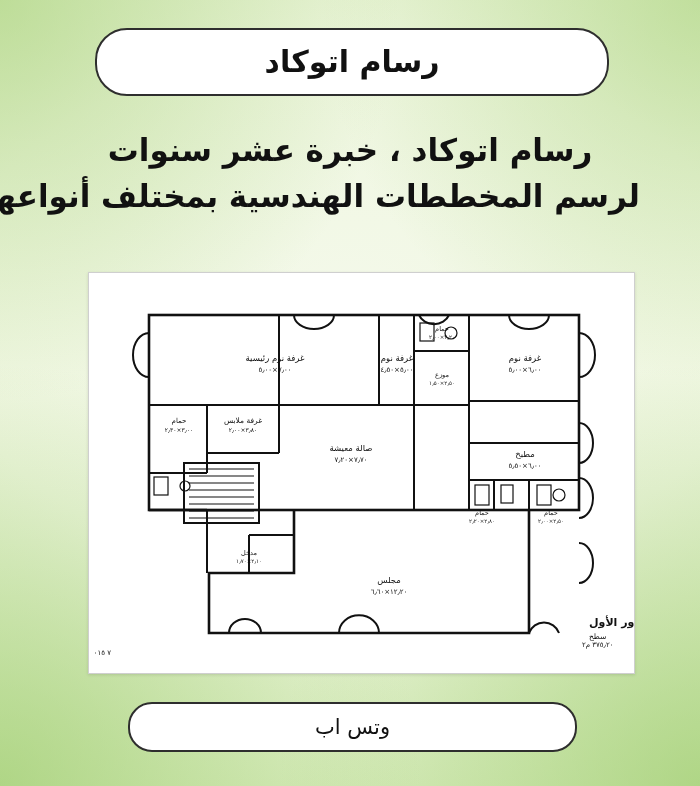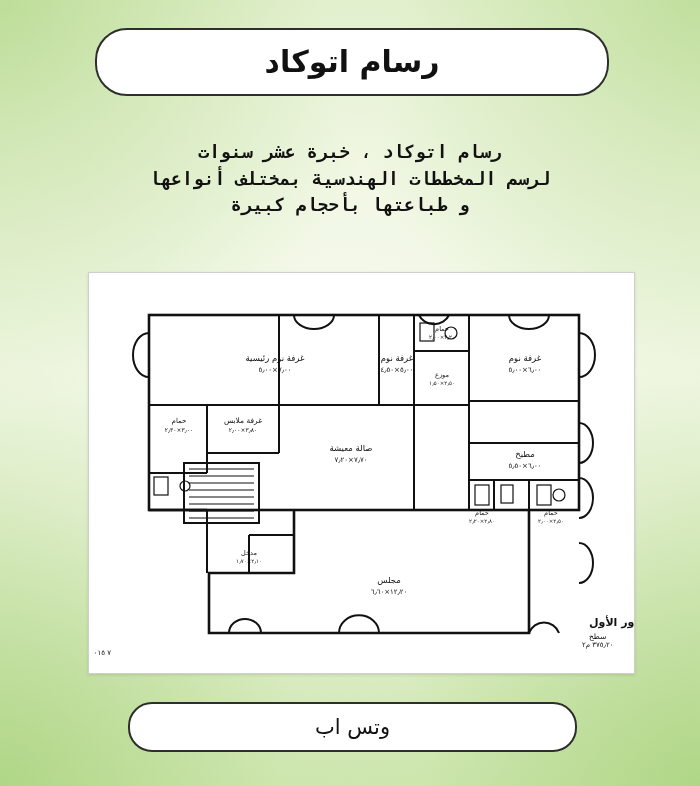--- a/index.html
+++ b/index.html
@@ -42,29 +42,28 @@
   .title-pill span{
     font-size:30px;font-weight:bold;color:#111;
     letter-spacing:1px;
     transform:translateY(-1px);
     text-align:right;
   }
 
   
   .headline{
     position:absolute;
-    left:0;right:0;top:140px;
+    left:0;right:0;top:128px;
     text-align:center;
     color:#111;
     font-weight:bold;
-    font-size:18px;
+    font-size:31px;
     line-height:1.48;
     padding:0 60px;
     box-sizing:border-box;
-    font-family:Liberation Mono, monospace;
   }
   .headline div{white-space:nowrap;}
 
   
   .plan-frame{
     position:absolute;
     left:88px;top:272px;
     width:545px;height:400px;
     background:#ffffff;
     border:1px solid #cfcfcf;
@@ -99,21 +98,20 @@
 <div class="poster">
   <div class="inner">
 
     <div class="title-pill">
       <span>رسام اتوكاد</span>
     </div>
 
     <div class="headline">
       <div>رسام اتوكاد ، خبرة عشر سنوات</div>
       <div>لرسم المخططات الهندسية بمختلف أنواعها</div>
-      <div>و طباعتها بأحجام كبيرة</div>
     </div>
 
     <div class="plan-frame">
       <svg width="545" height="400" viewBox="0 0 545 400" xmlns="http://www.w3.org/2000/svg">
         <rect x="0" y="0" width="545" height="400" fill="#ffffff"></rect>
         <g stroke="#111" fill="none" stroke-width="2.6">
 
           <rect x="60" y="42" width="430" height="195"></rect>
 
           <path d="M60 237 L60 237 L118 237"></path>

